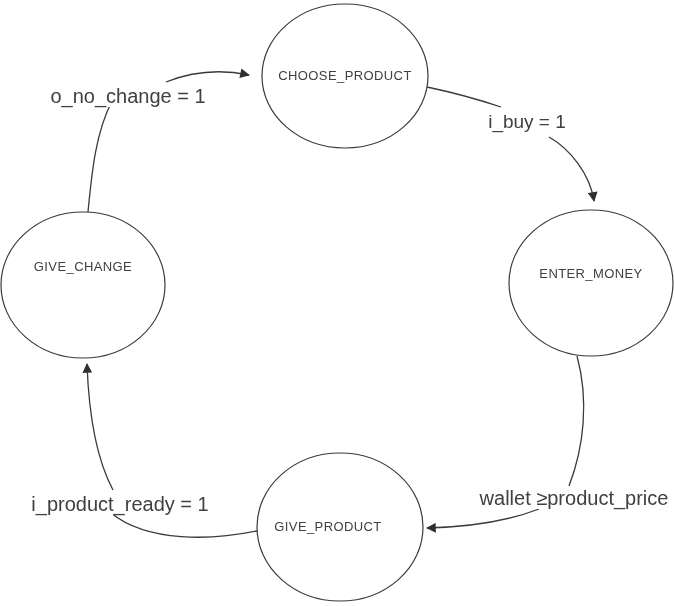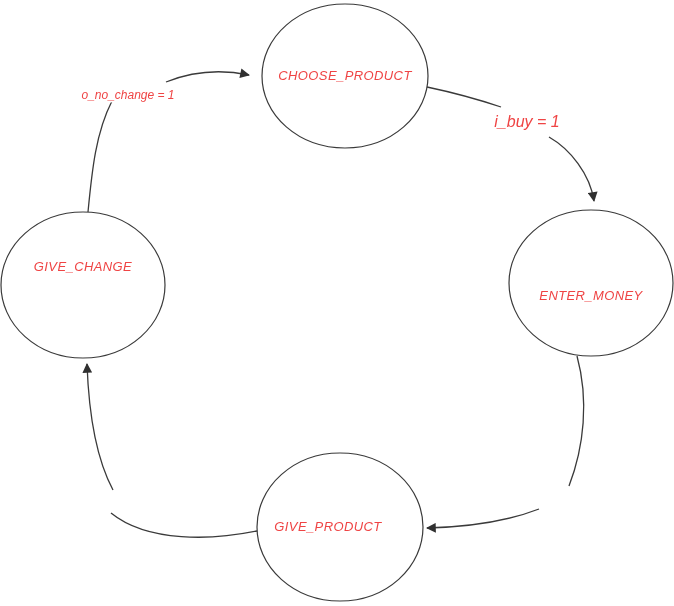--- a/index.html
+++ b/index.html
@@ -13,36 +13,35 @@
   }
   #drawing {
     position: absolute;
     left: 0; top: 0;
     width: 674px; height: 606px;
   }
   .label {
     position: absolute;
     transform: translate(-50%, -50%);
     white-space: nowrap;
-    color: #ef4444;
+    color: #404040;
     background: #ffffff;
     padding: 0 2px;
     line-height: 1.1;
-    font-style: italic;
   }
   .state-label {
     font-size: 13px;
     letter-spacing: 0.4px;
   }
   .transition-label {
-    font-size: 12px;
+    font-size: 20px;
     text-align: right;
   }
   .transition-label-large {
-    font-size: 16px;
+    font-size: 19px;
   }
 </style>
 </head>
 <body>
 
 <div id="canvas">
 
   <svg id="drawing" viewBox="0 0 674 606" xmlns="http://www.w3.org/2000/svg">
     <defs>
       <marker id="arrow" viewBox="0 0 10 10" refX="9" refY="5" markerWidth="9" markerHeight="7.5" orient="auto-start-reverse">
@@ -62,20 +61,22 @@
     <path d="M 549 137 C 570 149 590 174 594 201" fill="none" stroke="#3a3a3a" stroke-width="1.3" marker-end="url(#arrow)"></path>
 
     <path d="M 577 356 C 589 400 584 447 569 486" fill="none" stroke="#3a3a3a" stroke-width="1.3"></path>
     <path d="M 539 509 C 508 521 468 527 427 528" fill="none" stroke="#3a3a3a" stroke-width="1.3" marker-end="url(#arrow)"></path>
 
     <path d="M 257 531 C 213 540 148 543 111 513" fill="none" stroke="#3a3a3a" stroke-width="1.3"></path>
     <path d="M 113 490 C 98 462 89 420 87 364" fill="none" stroke="#3a3a3a" stroke-width="1.3" marker-end="url(#arrow)"></path>
   </svg>
 
   <div class="label state-label" style="left:345px; top:76px;">CHOOSE_PRODUCT</div>
-  <div class="label state-label" style="left:591px; top:296px;">ENTER_MONEY</div>
+  <div class="label state-label" style="left:591px; top:274px;">ENTER_MONEY</div>
   <div class="label state-label" style="left:328px; top:527px;">GIVE_PRODUCT</div>
   <div class="label state-label" style="left:83px; top:267px;">GIVE_CHANGE</div>
 
   <div class="label transition-label" style="left:128px; top:96px;">o_no_change = 1</div>
   <div class="label transition-label-large label" style="left:527px; top:122px;">i_buy = 1</div>
+  <div class="label transition-label" style="left:574px; top:498px;">wallet ≥product_price</div>
+  <div class="label transition-label" style="left:120px; top:504px;">i_product_ready = 1</div>
 
 </div>
 
 </body></html>

